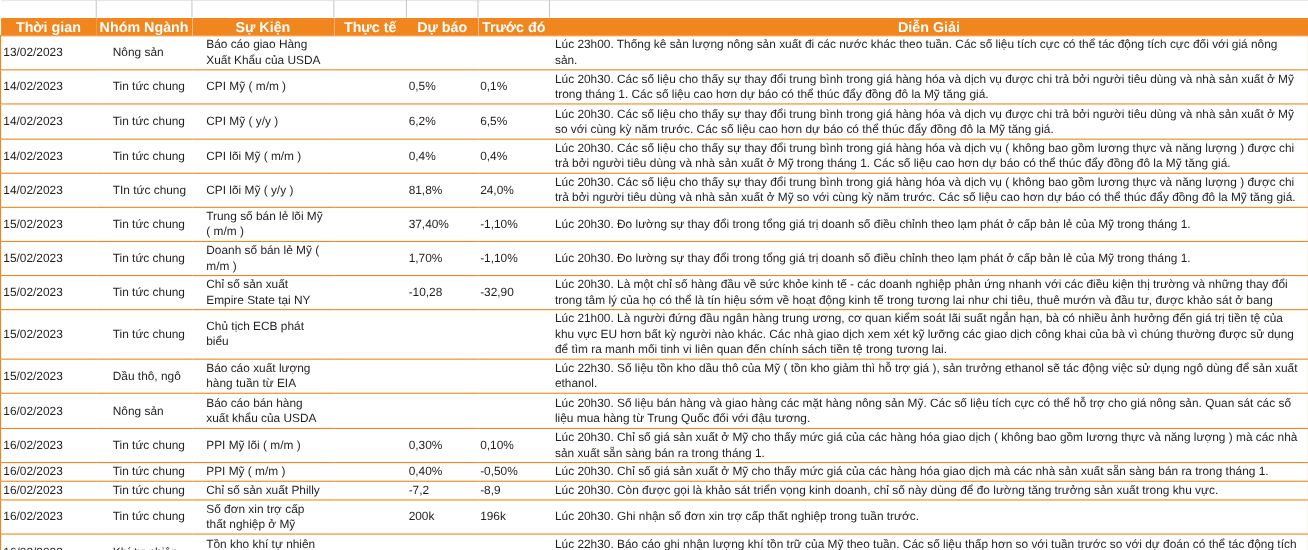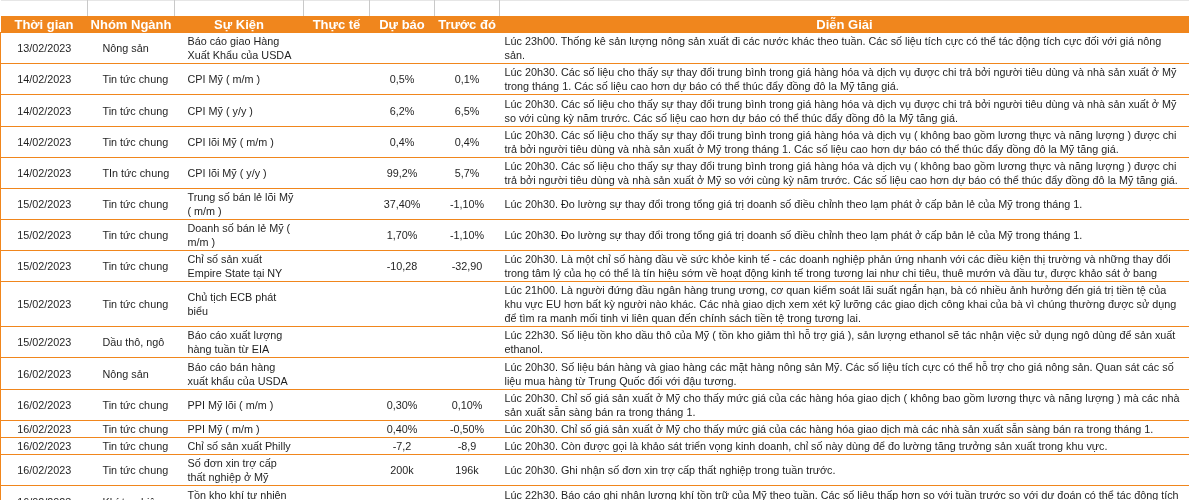--- a/index.html
+++ b/index.html
@@ -29,24 +29,24 @@
   tbody td{
     border-top:1px solid var(--accent);
     vertical-align:middle;
     font-size:10.8px;line-height:14px;
     padding:1px 4px;
     background:#fff;
   }
   tbody td:first-child{border-left:1px solid var(--accent);}
   tbody td:last-child{border-right:1px solid var(--accent);}
   tbody tr:last-child td{border-bottom:1px solid var(--accent);}
-  td.c-time{text-align:center;padding:0 2px;white-space:nowrap;margin-left:43px;}
+  td.c-time{text-align:left;padding:0 2px;white-space:nowrap;margin-left:43px;}
   td.c-sector{padding-left:15px;}
   td.c-event{padding-left:13px;padding-right:8px;}
-  td.c-actual,td.c-forecast,td.c-previous{text-align:center;padding:0 2px;white-space:nowrap;}
+  td.c-actual,td.c-forecast,td.c-previous{padding:0 2px;white-space:nowrap;}
   td.c-description{padding-left:5px;padding-right:8px;}
 </style>
 </head>
 <body>
 
 <div class="sheet">
   <table>
     <colgroup>
       <col style="width:87px">
       <col style="width:87px">
@@ -111,22 +111,22 @@
           <td class="c-actual"></td>
           <td class="c-forecast">0,4%</td>
           <td class="c-previous">0,4%</td>
           <td class="c-description">Lúc 20h30. Các số liệu cho thấy sự thay đổi trung bình trong giá hàng hóa và dịch vụ ( không bao gồm lương thực và năng lượng ) được chi trả bởi người tiêu dùng và nhà sản xuất ở Mỹ trong tháng 1. Các số liệu cao hơn dự báo có thể thúc đẩy đồng đô la Mỹ tăng giá.</td>
         </tr>
         <tr style="height: 30px;">
           <td class="c-time">14/02/2023</td>
           <td class="c-sector">TIn tức chung</td>
           <td class="c-event">CPI lõi Mỹ ( y/y )</td>
           <td class="c-actual"></td>
-          <td class="c-forecast">99,2%</td>
-          <td class="c-previous">5,7%</td>
+          <td class="c-forecast">81,8%</td>
+          <td class="c-previous">24,0%</td>
           <td class="c-description">Lúc 20h30. Các số liệu cho thấy sự thay đổi trung bình trong giá hàng hóa và dịch vụ ( không bao gồm lương thực và năng lượng ) được chi trả bởi người tiêu dùng và nhà sản xuất ở Mỹ so với cùng kỳ năm trước. Các số liệu cao hơn dự báo có thể thúc đẩy đồng đô la Mỹ tăng giá.</td>
         </tr>
         <tr style="height: 30px;">
           <td class="c-time">15/02/2023</td>
           <td class="c-sector">Tin tức chung</td>
           <td class="c-event">Trung số bán lẻ lõi Mỹ ( m/m )</td>
           <td class="c-actual"></td>
           <td class="c-forecast">37,40%</td>
           <td class="c-previous">-1,10%</td>
           <td class="c-description">Lúc 20h30. Đo lường sự thay đổi trong tổng giá trị doanh số điều chỉnh theo lạm phát ở cấp bản lẻ của Mỹ trong tháng 1.</td>
@@ -158,21 +158,21 @@
           <td class="c-previous"></td>
           <td class="c-description">Lúc 21h00. Là người đứng đầu ngân hàng trung ương, cơ quan kiểm soát lãi suất ngắn hạn, bà có nhiều ảnh hưởng đến giá trị tiền tệ của khu vực EU hơn bất kỳ người nào khác. Các nhà giao dịch xem xét kỹ lưỡng các giao dịch công khai của bà vì chúng thường được sử dụng để tìm ra manh mối tinh vi liên quan đến chính sách tiền tệ trong tương lai.</td>
         </tr>
         <tr style="height: 30px;">
           <td class="c-time">15/02/2023</td>
           <td class="c-sector">Dầu thô, ngô</td>
           <td class="c-event">Báo cáo xuất lượng hàng tuần từ EIA</td>
           <td class="c-actual"></td>
           <td class="c-forecast"></td>
           <td class="c-previous"></td>
-          <td class="c-description">Lúc 22h30. Số liệu tồn kho dầu thô của Mỹ ( tồn kho giảm thì hỗ trợ giá ), sản lượng ethanol sẽ tác nhận việc sử dụng ngô dùng để sản xuất ethanol.</td>
+          <td class="c-description">Lúc 22h30. Số liệu tồn kho dầu thô của Mỹ ( tồn kho giảm thì hỗ trợ giá ), sản trưởng ethanol sẽ tác động việc sử dụng ngô dùng để sản xuất ethanol.</td>
         </tr>
         <tr style="height: 32px;">
           <td class="c-time">16/02/2023</td>
           <td class="c-sector">Nông sản</td>
           <td class="c-event">Báo cáo bán hàng xuất khẩu của USDA</td>
           <td class="c-actual"></td>
           <td class="c-forecast"></td>
           <td class="c-previous"></td>
           <td class="c-description">Lúc 20h30. Số liệu bán hàng và giao hàng các mặt hàng nông sản Mỹ. Các số liệu tích cực có thể hỗ trợ cho giá nông sản. Quan sát các số liệu mua hàng từ Trung Quốc đối với đậu tương.</td>
         </tr>

